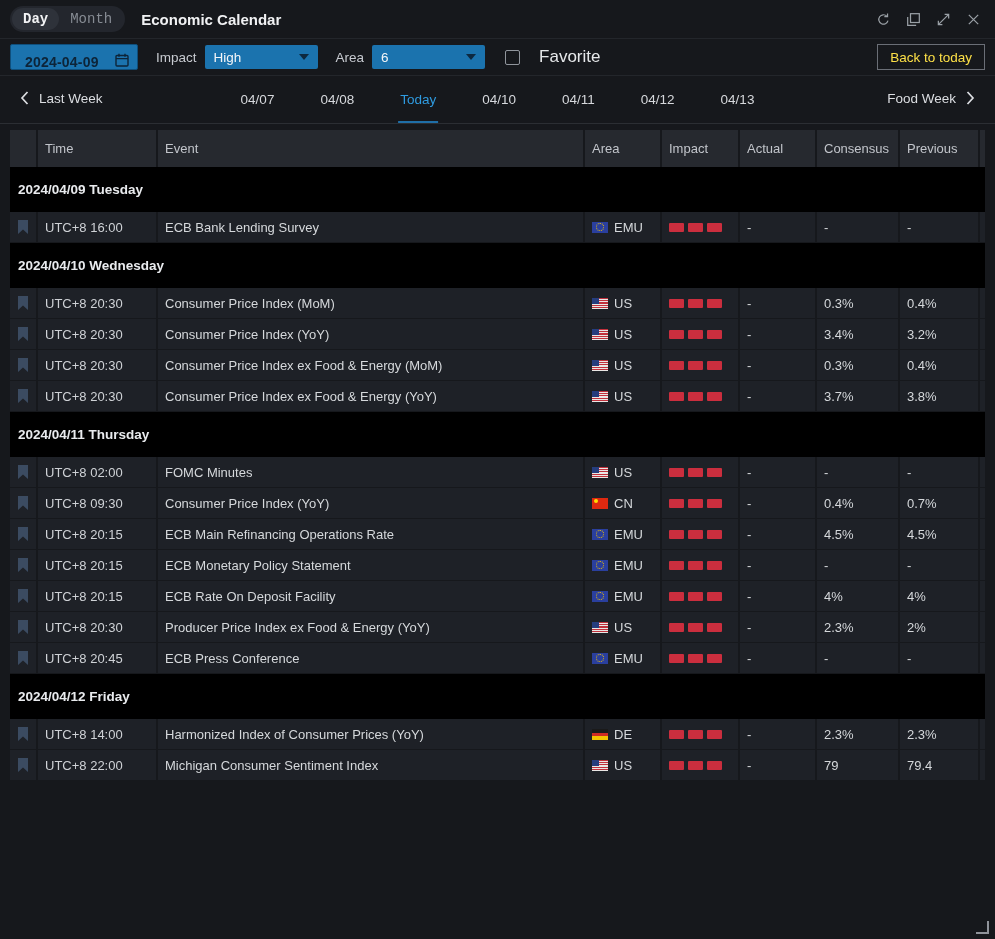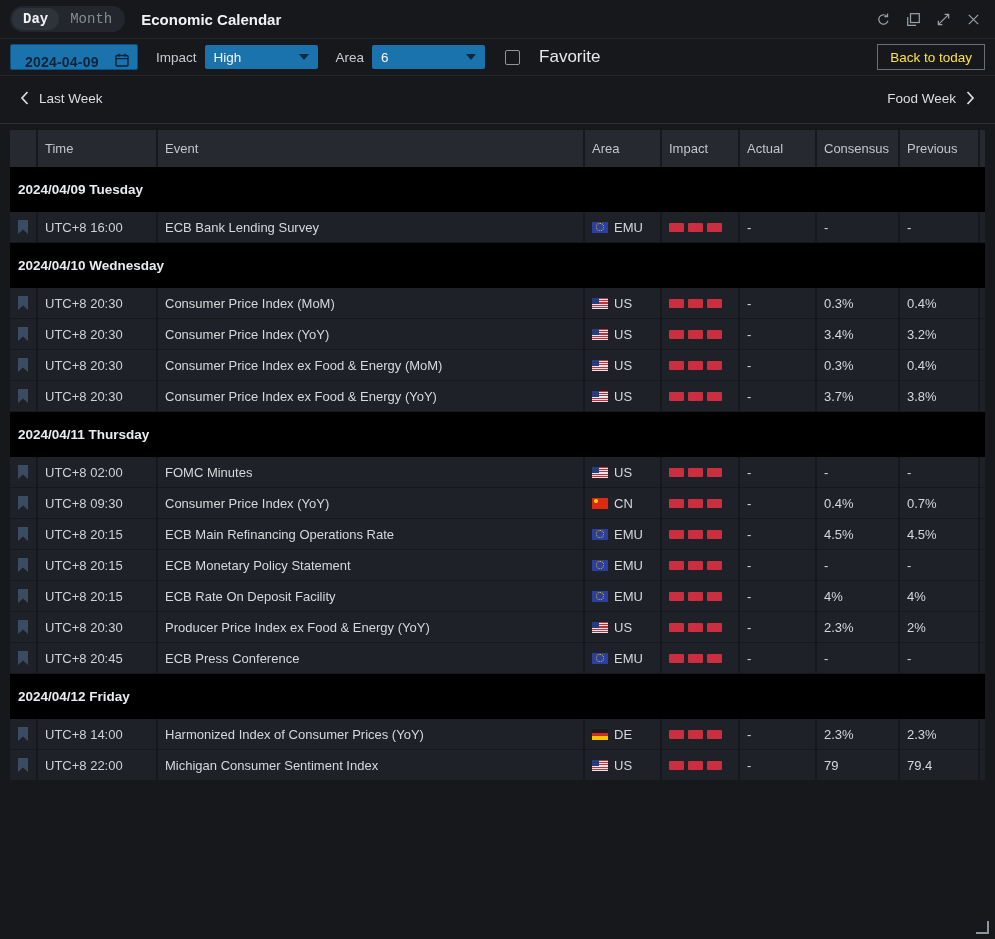--- a/index.html
+++ b/index.html
@@ -182,20 +182,29 @@
 
 <nav class="weeknav">
   <button class="navside left">
     <span>
       <svg width="9" height="14" viewBox="0 0 9 14">
           <path d="M7.5 1 2 7l5.5 6" fill="none" stroke="#dcdee2" stroke-width="1.7"></path>
         </svg>
     </span>
     <span>Last Week</span>
   </button>
+  <div class="days" id="weekDays">
+      <button class="day">04/07</button>
+      <button class="day">04/08</button>
+      <button class="day active">Today</button>
+      <button class="day">04/10</button>
+      <button class="day">04/11</button>
+      <button class="day">04/12</button>
+      <button class="day">04/13</button>
+    </div>
   <button class="navside right">
     <span>Food Week</span>
     <span>
       <svg width="9" height="14" viewBox="0 0 9 14">
           <path d="M1.5 1 7 7l-5.5 6" fill="none" stroke="#dcdee2" stroke-width="1.7"></path>
         </svg>
     </span>
   </button>
 </nav>
 

